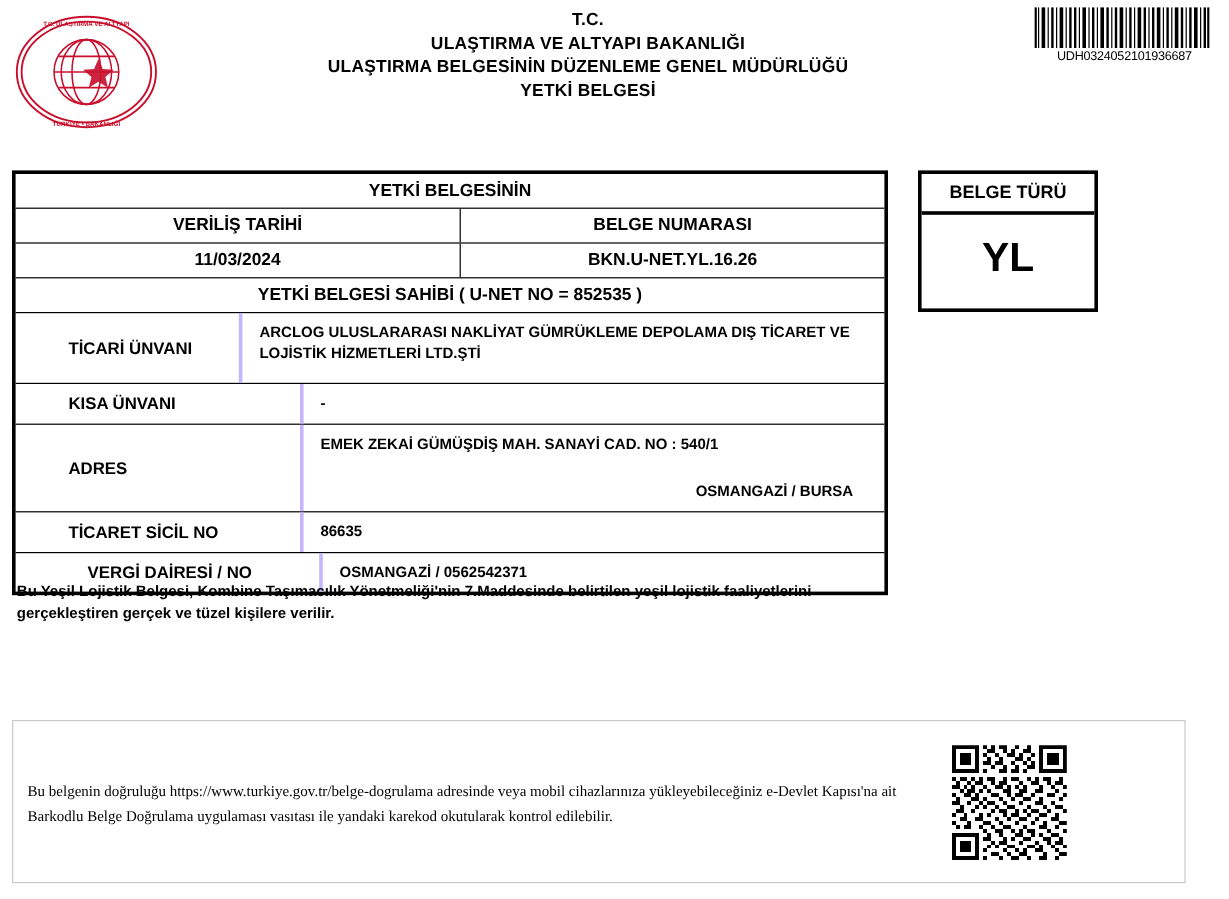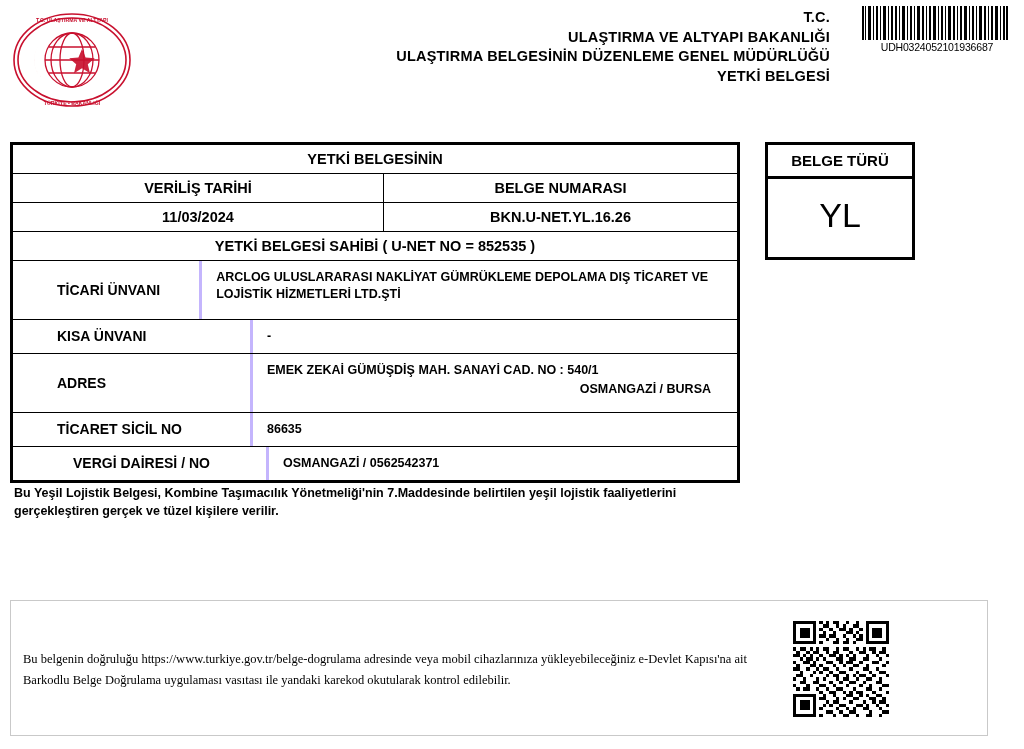--- a/index.html
+++ b/index.html
@@ -29,21 +29,21 @@
     left: 8px;
     top: 8px;
     width: 128px;
     height: 104px;
   }
   .header-titles {
     position: absolute;
     left: 150px;
     top: 8px;
     width: 680px;
-    text-align: right;
+    text-align: center;
     line-height: 1.35;
   }
   .header-titles div {
     font-size: 14.5px;
     font-weight: bold;
     letter-spacing: 0.2px;
   }
   .barcode-wrap {
     position: absolute;
     right: 12px;
@@ -120,21 +120,21 @@
     font-weight: bold;
     padding: 8px 20px 8px 14px;
     box-sizing: border-box;
     line-height: 1.35;
   }
   .value-cell.tall { min-height: 58px; }
   .addr-line2 {
     display: block;
     text-align: right;
     padding-right: 6px;
-    margin-top: 2px;
+    margin-top: 22px;
   }
 
   
   .doc-type {
     position: absolute;
     left: 765px;
     top: 142px;
     width: 150px;
     border: 3px solid #000;
     box-sizing: border-box;
@@ -142,21 +142,21 @@
   .doc-type-head {
     text-align: center;
     font-size: 15px;
     font-weight: bold;
     padding: 7px 0;
     border-bottom: 3px solid #000;
   }
   .doc-type-value {
     text-align: center;
     font-size: 34px;
-    font-weight: normal;
+    font-weight: bold;
     padding: 17px 0 22px 0;
   }
 
   
   .note {
     position: absolute;
     left: 14px;
     top: 484px;
     width: 740px;
     font-size: 12.5px;

